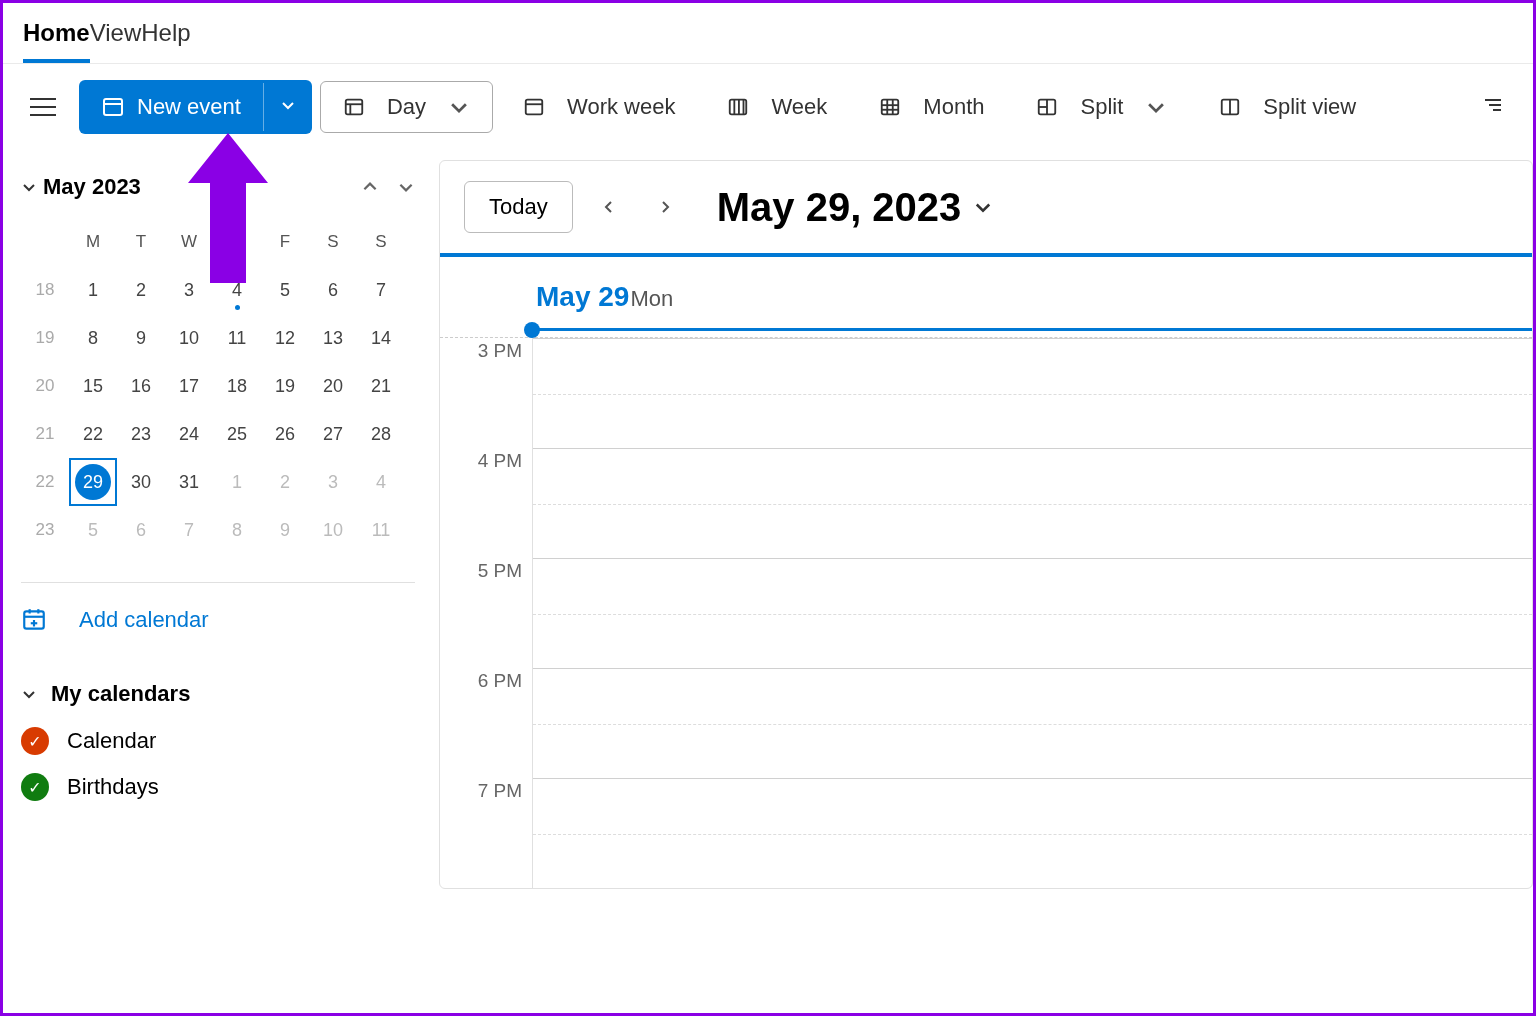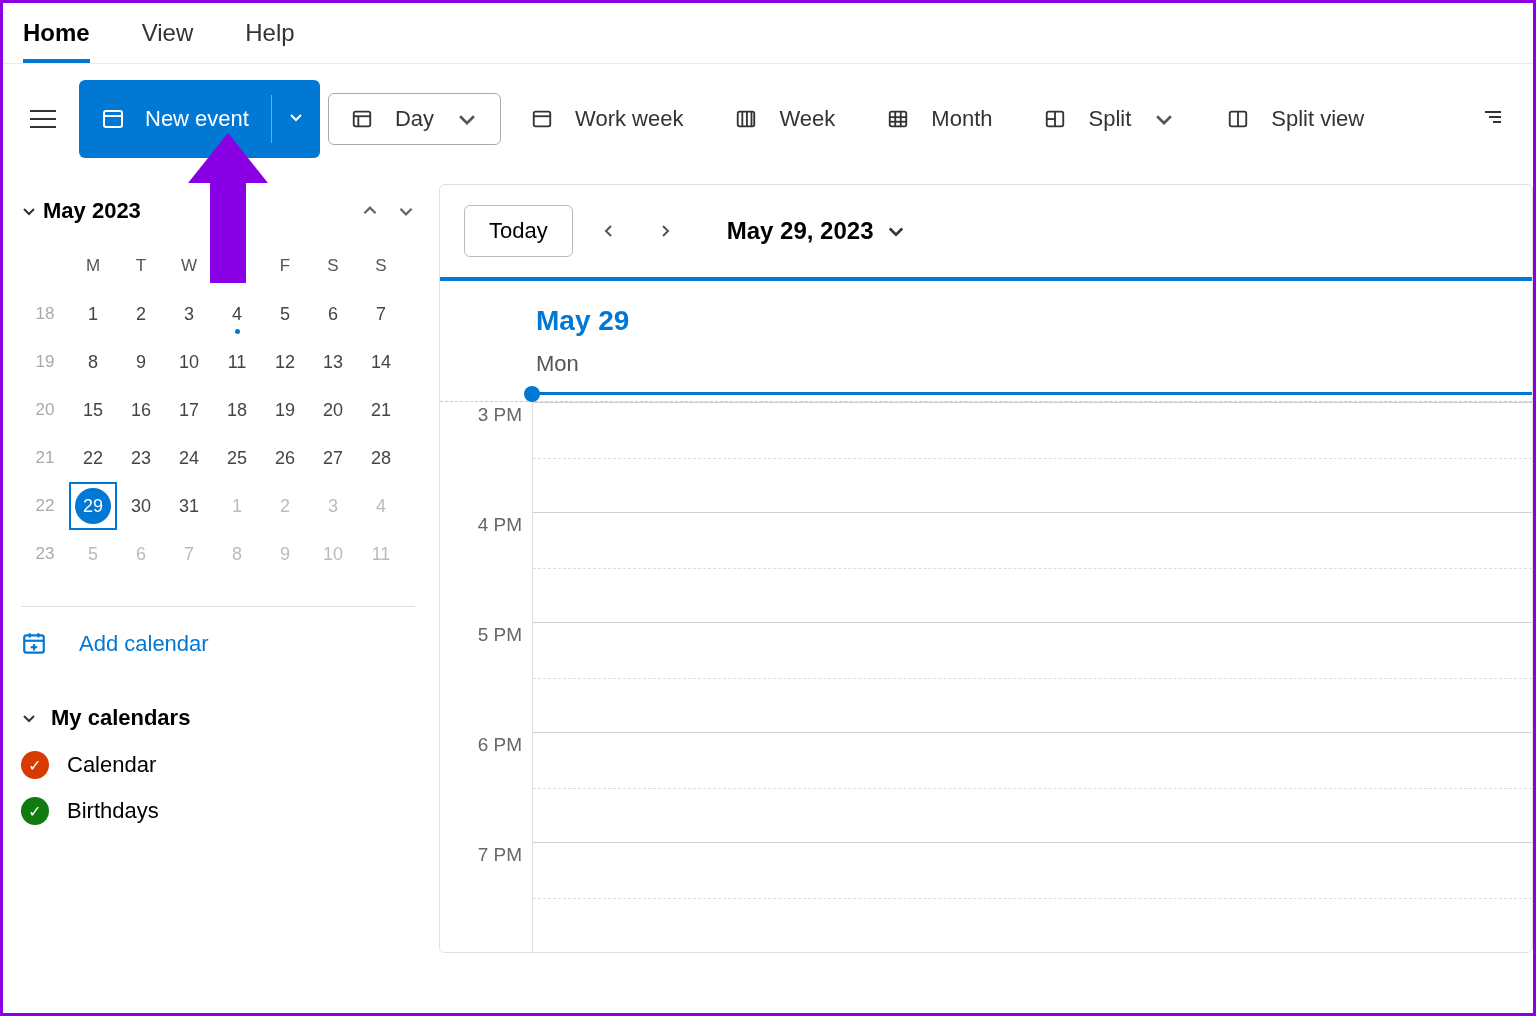--- a/index.html
+++ b/index.html
@@ -1,24 +1,24 @@
 <!DOCTYPE html>
 <html><head>
 <meta charset="utf-8">
 <style>
 * { margin: 0; padding: 0; box-sizing: border-box; font-family: 'Segoe UI', Arial, sans-serif; }
 body { width: 1536px; height: 1016px; background: #fff; border: 3px solid #8a00e5; position: relative; overflow: hidden; }
-.tabs { display: flex; gap: 52px; padding: 8px 20px 0; }
+.tabs { display: flex; padding: 8px 20px 0; }
 .tab { font-size: 24px; color: #333; padding: 8px 0 12px; cursor: pointer; }
 .tab.active { font-weight: 600; color: #000; border-bottom: 4px solid #0078d4; }
 .toolbar { display: flex; align-items: center; padding: 16px 20px; gap: 8px; border-top: 1px solid #eaeaea; }
 .hamburger { width: 40px; height: 40px; display: flex; flex-direction: column; justify-content: center; gap: 6px; cursor: pointer; margin-right: 8px; }
 .hamburger span { height: 2px; background: #333; width: 26px; margin: 0 auto; }
 .new-event { display: flex; align-items: center; background: #0078d4; color: #fff; border-radius: 6px; overflow: hidden; }
-.new-event-main { display: flex; align-items: center; gap: 20px; padding: 26px 22px; font-size: 22px; cursor: pointer; }
+.new-event-main { display: flex; align-items: center; gap: 12px; padding: 14px 22px; font-size: 22px; cursor: pointer; }
 .new-event-chevron { padding: 14px 16px; border-left: 1px solid rgba(255,255,255,0.4); cursor: pointer; }
 .tb-btn { display: flex; align-items: center; gap: 22px; padding: 12px 22px; font-size: 22px; color: #333; cursor: pointer; border-radius: 6px; }
 .tb-btn.outlined { border: 1px solid #aaa; }
 .tb-btn svg { width: 22px; height: 22px; }
 .content { display: flex; }
 .sidebar { width: 430px; padding: 24px 18px; }
 .mini-head { display: flex; align-items: center; gap: 0; margin-bottom: 18px; }
 .mini-head .title { font-size: 22px; font-weight: 600; margin-left: 6px; }
 .mini-head .spacer { flex: 1; }
 .mini-nav { display: flex; gap: 18px; }
@@ -34,22 +34,22 @@
 .mini-cell.dot::after { content: ''; position: absolute; bottom: 4px; width: 5px; height: 5px; background: #0078d4; border-radius: 50%; }
 .sidebar hr { border: none; border-top: 1px solid #e0e0e0; margin: 28px 0 24px; }
 .add-cal { display: flex; align-items: center; gap: 32px; color: #0078d4; font-size: 22px; cursor: pointer; }
 .my-cal-head { display: flex; align-items: center; gap: 14px; font-weight: 600; font-size: 22px; margin-top: 48px; margin-bottom: 20px; cursor: pointer; }
 .cal-item { display: flex; align-items: center; gap: 18px; font-size: 22px; margin: 18px 0; cursor: pointer; }
 .cal-dot { width: 28px; height: 28px; border-radius: 50%; display: flex; align-items: center; justify-content: center; color: #fff; font-size: 16px; }
 .main { flex: 1; border: 1px solid #e0e0e0; border-radius: 6px; margin: 10px 0 0 6px; }
 .main-head { display: flex; align-items: center; gap: 16px; padding: 20px 24px; }
 .today-btn { border: 1px solid #bbb; border-radius: 6px; padding: 12px 24px; font-size: 22px; cursor: pointer; }
 .nav-arrow { width: 40px; height: 40px; display: flex; align-items: center; justify-content: center; cursor: pointer; color: #555; }
-.date-title { font-size: 24px; font-weight: 600; display: flex; align-items: center; gap: 12px; margin-left: 26px; cursor: pointer; }
-.day-header { border-top: 4px solid #0078d4; padding: 24px 0 24px 96px; display: flex; align-items: baseline; gap: 14px; position: relative; flex-direction: column; }
+.date-title { font-size: 40px; font-weight: 600; display: flex; align-items: center; gap: 12px; margin-left: 16px; cursor: pointer; }
+.day-header { border-top: 4px solid #0078d4; padding: 24px 0 24px 96px; display: flex; align-items: baseline; gap: 1px; position: relative; }
 .day-header .dh-date { color: #0078d4; font-size: 28px; font-weight: 700; }
 .day-header .dh-day { color: #555; font-size: 22px; }
 .time-grid { position: relative; margin-left: 0; }
 .time-col { position: absolute; left: 0; top: 0; width: 92px; }
 .hour-label { height: 110px; font-size: 19px; color: #666; text-align: right; padding-right: 10px; padding-top: 2px; }
 .grid-lines { margin-left: 92px; border-left: 1px solid #e0e0e0; }
 .hour-row { height: 110px; border-top: 1px solid #d0d0d0; position: relative; }
 .hour-row::after { content:''; position:absolute; top:55px; left:0; right:0; border-top: 1px dashed #ddd; }
 .now-line { position: absolute; left: 92px; right: 0; top: -10px; height: 3px; background: #0078d4; }
 .now-line::before { content:''; position:absolute; left:-8px; top:-6px; width:16px; height:16px; background:#0078d4; border-radius:50%; }

